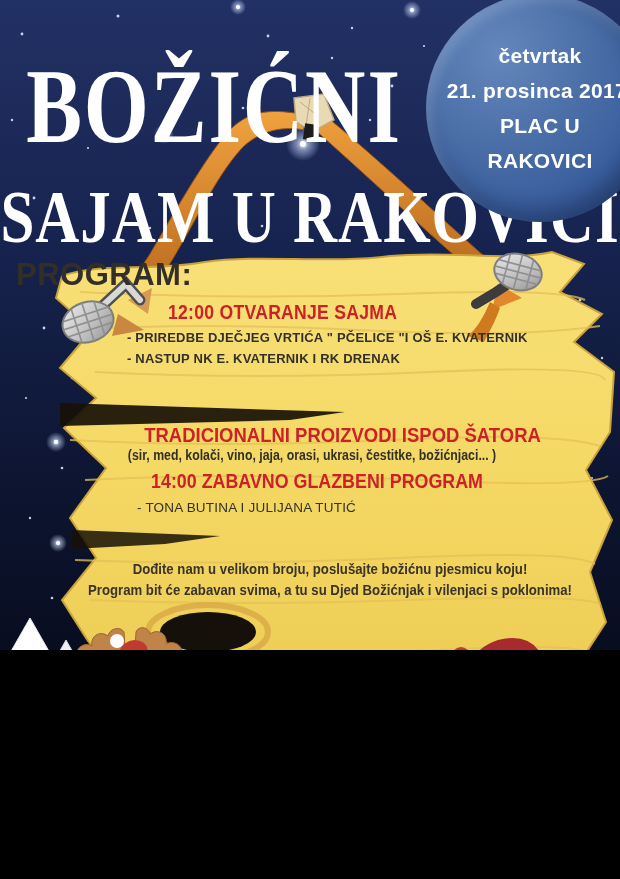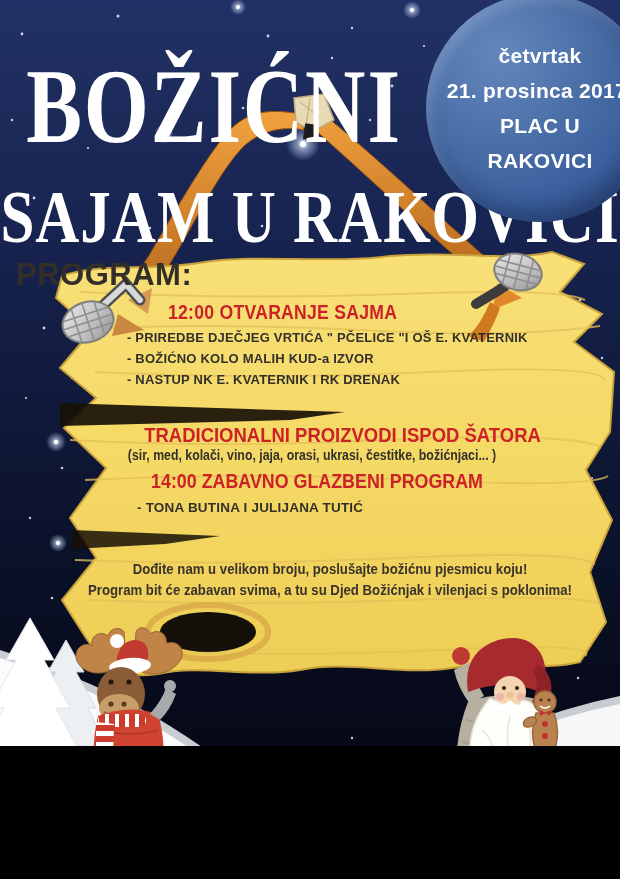--- a/index.html
+++ b/index.html
@@ -1,17 +1,17 @@
 <!DOCTYPE html>
 <html><head>
 <meta charset="utf-8">
 <style>
   html,body{margin:0;padding:0;background:#000;}
   .poster{
-    position:relative;width:620px;height:746px;overflow:hidden;
+    position:relative;width:620px;height:650px;overflow:hidden;
     background:#101a3c;font-family:"Liberation Sans",sans-serif;
     -webkit-font-smoothing:antialiased;
   }
   .scene{position:absolute;left:0;top:0;}
   .txt{position:absolute;white-space:nowrap;}
   .title1{
     left:14px;top:46px;width:400px;text-align:center;
     font-family:"Liberation Serif",serif;font-weight:bold;font-size:88px;
     color:#ffffff;letter-spacing:2px;
     transform:scale(.95,1.2);transform-origin:50% 0;
@@ -49,21 +49,21 @@
     left:0;top:447px;width:624px;text-align:center;
     font-weight:bold;font-size:14px;color:#33302a;
     transform:scaleX(.88);transform-origin:50% 0;
   }
   .event2-title{
     left:0;top:469px;width:634px;text-align:center;
     font-weight:bold;font-size:21px;color:#cc2128;
     transform:scaleX(.85);transform-origin:50% 0;
   }
   .event2-items{position:absolute;left:137px;top:498px;}
-  .event2-items .item{font-weight:bold;font-size:13.5px;color:#33302a;line-height:19px;letter-spacing:.2px;white-space:nowrap;}
+  .event2-items .item{font-weight:normal;font-size:13.5px;color:#33302a;line-height:19px;letter-spacing:.2px;white-space:nowrap;}
   .footer{
     position:absolute;left:0;top:559px;width:660px;text-align:center;
     transform:scaleX(.85);transform-origin:330px 0;
   }
   .footer .fline{font-weight:bold;font-size:15.5px;color:#3a332b;line-height:20.5px;white-space:nowrap;}
 </style>
 </head>
 <body>
 
 <div class="poster">
@@ -345,21 +345,20 @@
     <div class="badge-line">21. prosinca 2017.</div>
     <div class="badge-line">PLAC U</div>
     <div class="badge-line">RAKOVICI</div>
   </div>
 
   <div class="txt prog-heading">PROGRAM:</div>
   <div class="txt event1-title">12:00 OTVARANJE SAJMA</div>
 
   <div class="event1-items">
     <div class="item">- PRIREDBE DJEČJEG VRTIĆA " PČELICE "I OŠ E. KVATERNIK</div>
-    <div class="item">- BOŽIĆNO KOLO MALIH KUD-a IZVOR</div>
     <div class="item">- NASTUP NK E. KVATERNIK I RK DRENAK</div>
   </div>
 
   <div class="txt market-title">TRADICIONALNI PROIZVODI ISPOD ŠATORA</div>
   <div class="txt market-sub">(sir, med, kolači, vino, jaja, orasi, ukrasi, čestitke, božićnjaci... )</div>
   <div class="txt event2-title">14:00 ZABAVNO GLAZBENI PROGRAM</div>
 
   <div class="event2-items">
     <div class="item">- TONA BUTINA I JULIJANA TUTIĆ</div>
   </div>

